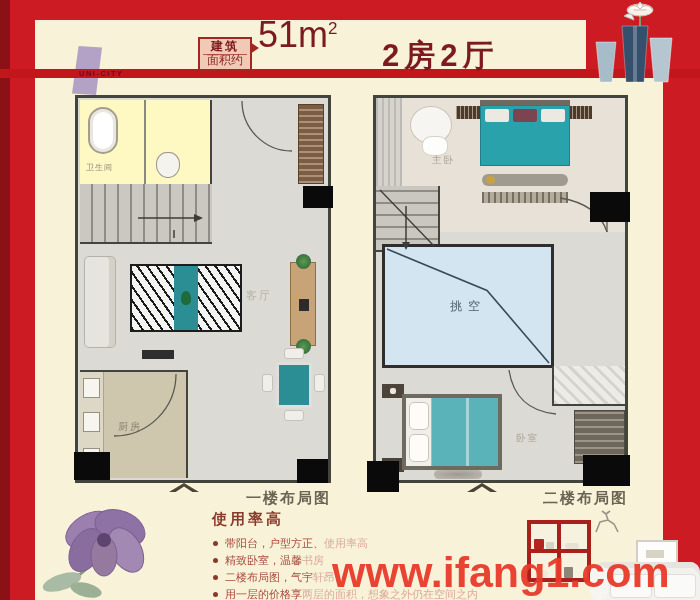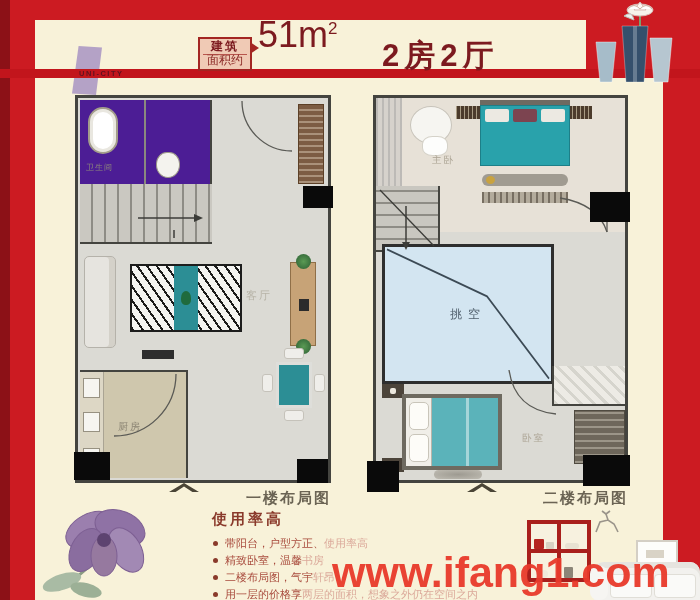--- a/index.html
+++ b/index.html
@@ -26,21 +26,21 @@
               letter-spacing:5px;z-index:3;}
   .vases{position:absolute;left:588px;top:0;z-index:4;}
   
   .plan{position:absolute;top:95px;height:388px;background:#dbdad4;border:3px solid #44443f;
         box-sizing:border-box;z-index:4;}
   .plan-left{left:75px;width:256px;}
   .plan-right{left:373px;width:255px;}
   .plan *{position:absolute;box-sizing:border-box;}
   .room-label{font-size:9px;color:#9a9484;letter-spacing:2px;white-space:nowrap;}
   
-  .bathroom{left:2px;top:2px;width:132px;height:88px;background:#4c1d95;
+  .bathroom{left:2px;top:2px;width:132px;height:88px;background:#fef9c3;
             border-right:2px solid #44443f;border-bottom:2px solid #44443f;}
   .bath-divider{left:64px;top:0;width:2px;height:84px;background:#8a887e;}
   .tub{left:8px;top:7px;width:30px;height:47px;background:#fff;border:2px solid #a39d8b;border-radius:15px;
        box-shadow:inset 0 0 0 3px #e9e7e0;}
   .toilet{left:76px;top:52px;width:24px;height:26px;background:#f4f3ee;border:1px solid #9b9788;
           border-radius:45% 45% 50% 50%;}
   .bath-label{left:6px;top:62px;font-size:8px;color:#8e887a;letter-spacing:1px;}
   .stairs-l{left:2px;top:86px;width:132px;height:60px;border-bottom:2px solid #44443f;
             background:repeating-linear-gradient(90deg,#cac8c1 0 11px,#8e8c85 11px 13px);}
   .shoe-cab{left:220px;top:6px;width:26px;height:80px;background:#7c5c43;border:1px solid #5c4027;
@@ -85,38 +85,38 @@
   .pillowM{top:3px;height:13px;border-radius:2px;}
   .benchM{left:106px;top:76px;width:86px;height:12px;background:#a09b91;border-radius:6px;}
   .benchM::before{content:"";position:absolute;left:4px;top:2px;width:9px;height:8px;border-radius:50%;background:#c9a23f;}
   .rugM{left:106px;top:94px;width:86px;height:11px;background:#b3ab9c;
         background-image:repeating-linear-gradient(90deg,rgba(60,50,40,.5) 0 2px,transparent 2px 6px);}
   .tableM{left:34px;top:8px;width:42px;height:38px;background:#f6f5f1;border:1px solid #c8c4bb;border-radius:50%;}
   .chairM{left:46px;top:38px;width:26px;height:20px;background:#fdfdfc;border:1px solid #d5d2c9;border-radius:40%;}
   .m-label{left:56px;top:56px;font-size:9.5px;color:#aba393;}
   .stairs-r{left:0;top:88px;width:64px;height:66px;border-right:2px solid #44443f;border-bottom:2px solid #44443f;
             background:repeating-linear-gradient(0deg,#c9c7c0 0 10px,#8e8c85 10px 12px);}
-  .void{left:6px;top:146px;width:172px;height:140px;background:#d3e5f1;border:3px solid #2e2e2e;}
+  .void{left:6px;top:146px;width:172px;height:124px;background:#d3e5f1;border:3px solid #2e2e2e;}
   .void-label{left:0;top:50%;width:100%;transform:translateY(-50%);text-align:center;font-size:12px;
               color:#52616e;letter-spacing:6px;}
   .closet{left:176px;top:268px;width:73px;height:40px;background:#edebe5;
           border-left:2px solid #44443f;border-bottom:2px solid #44443f;
           background-image:repeating-linear-gradient(45deg,rgba(170,170,160,.35) 0 3px,transparent 3px 9px);}
   .wardrobe{left:198px;top:312px;width:51px;height:54px;background:#6e675b;border:1px solid #4f4a40;
             background-image:repeating-linear-gradient(0deg,rgba(240,235,220,.35) 0 2px,transparent 2px 7px);}
   .bed2{left:26px;top:296px;width:100px;height:76px;border:4px solid #6e6a60;background:#5bb3ba;}
   .bed2-pillows{left:0;top:0;width:26px;height:100%;background:#f0eee8;border-right:1px solid #b9b5aa;}
   .bed2-pillows::before,.bed2-pillows::after{content:"";position:absolute;left:3px;width:18px;height:26px;
        background:#fdfcf8;border:1px solid #c9c5ba;border-radius:5px;}
   .bed2-pillows::before{top:4px;} .bed2-pillows::after{bottom:4px;}
   .bed2-fold{left:60px;top:0;width:3px;height:100%;background:rgba(255,255,255,.45);}
   .ns{left:6px;width:22px;height:14px;background:#4c443a;}
   .ns::after{content:"";position:absolute;left:8px;top:4px;width:6px;height:6px;background:#ece8de;border-radius:2px;}
   .clutter{left:58px;top:372px;width:48px;height:9px;background:radial-gradient(#8e8a80,#b8b4aa);border-radius:5px;opacity:.8;}
-  .bl-label{left:146px;top:334px;font-size:9.5px;color:#aba393;}
+  .bl-label{left:140px;top:334px;font-size:9.5px;color:#aba393;}
   .overlay{left:0;top:0;width:100%;height:100%;pointer-events:none;}
   
   .bs{position:absolute;background:#0a0a0a;z-index:30;}
   
   .caption{position:absolute;top:489px;text-align:right;font-size:15px;font-weight:bold;color:#6b6454;
            letter-spacing:2px;z-index:10;}
   .cap-l{left:75px;width:256px;} .cap-r{left:373px;width:255px;}
   .roof{position:absolute;top:-6px;width:30px;height:9px;background:#4a4536;
         clip-path:polygon(50% 0,100% 100%,78% 100%,50% 38%,22% 100%,0 100%);}
   

